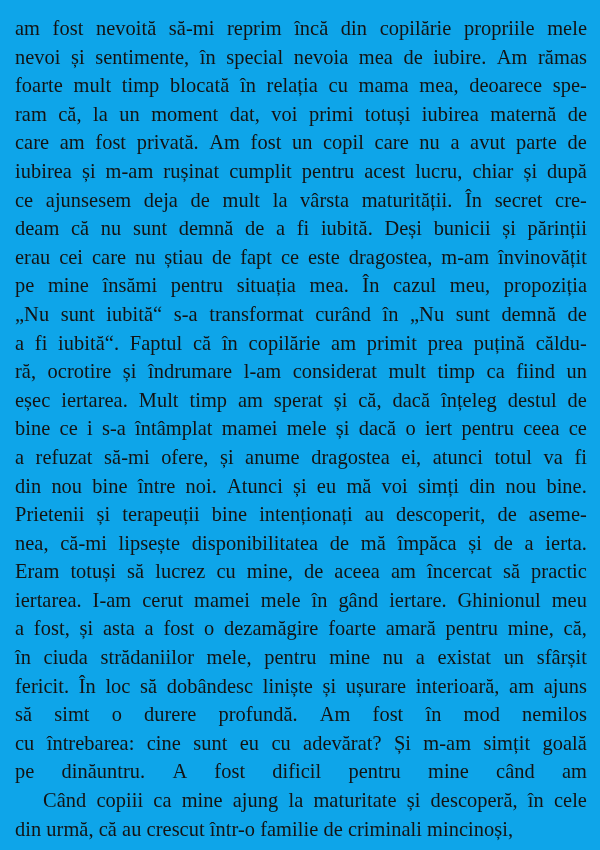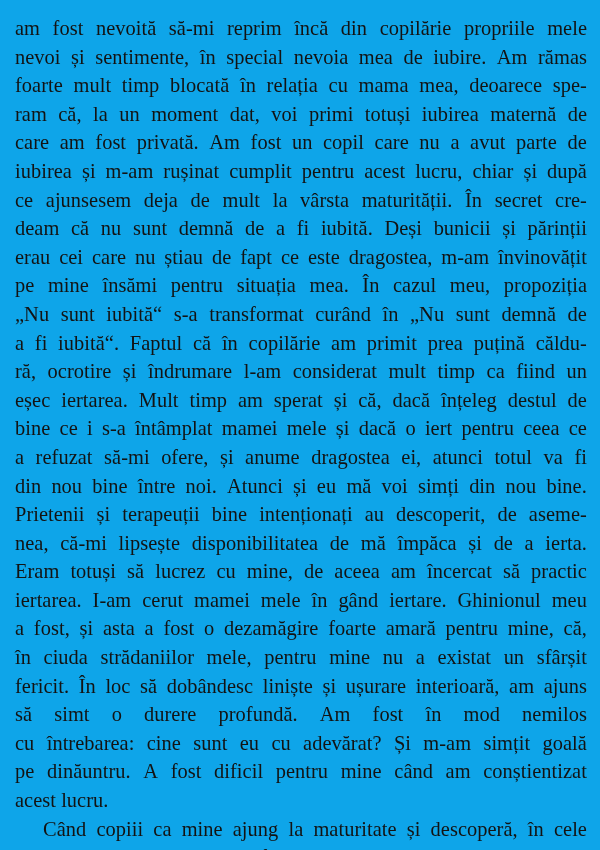--- a/index.html
+++ b/index.html
@@ -430,23 +430,21 @@
         <div class="line just">
           <span>pe</span>
           <span>dinăuntru.</span>
           <span>A</span>
           <span>fost</span>
           <span>dificil</span>
           <span>pentru</span>
           <span>mine</span>
           <span>când</span>
           <span>am</span>
-          <span>conștientizat</span>
-        </div>
-        <div class="line last">acest lucru.</div>
+        </div>
       </div>
       <div class="paragraph">
         <div class="line just indent">
           <span>Când</span>
           <span>copiii</span>
           <span>ca</span>
           <span>mine</span>
           <span>ajung</span>
           <span>la</span>
           <span>maturitate</span>

